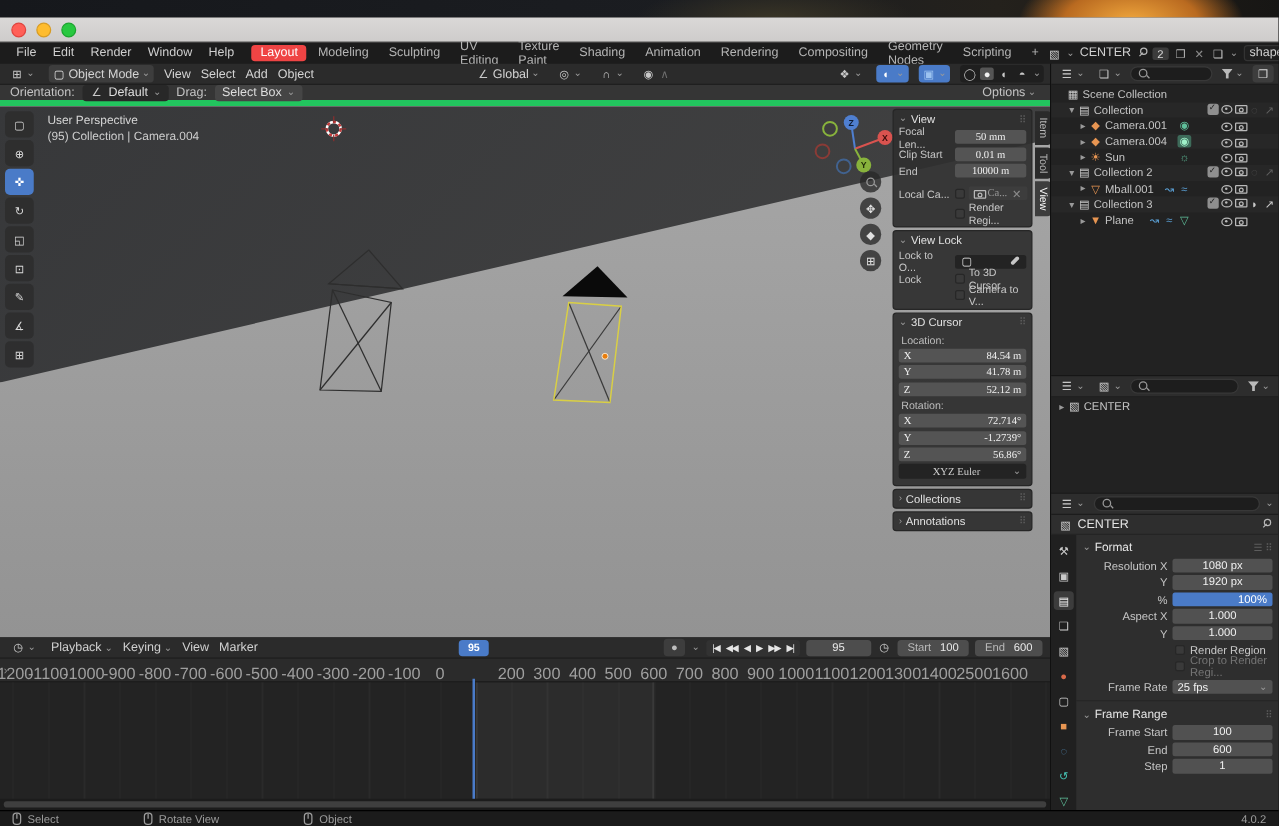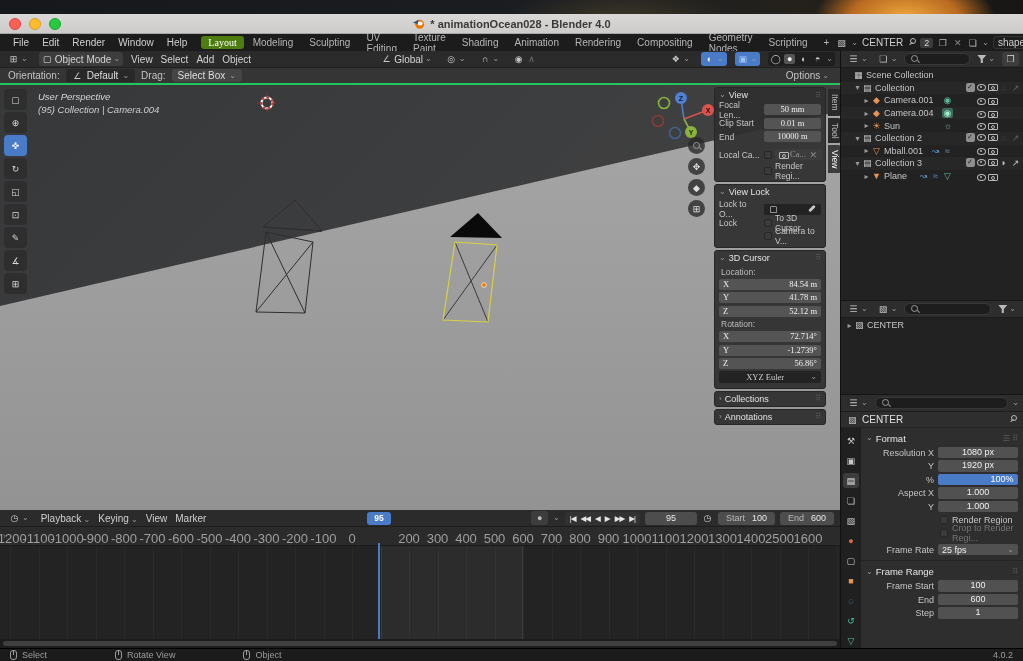--- a/index.html
+++ b/index.html
@@ -25,21 +25,21 @@
     font-weight:bold; color:#393939; display:flex; justify-content:center; align-items:center; gap:5px; }
   .blogo { width:13px; height:13px; display:inline-block; }
 
   
   .topbar { position:absolute; top:34px; left:0; right:0; height:17px; background:#1c1c1c;
     display:flex; align-items:center; font-size:10px; color:#cfcfcf; padding:0 6px; }
   .menus { display:flex; gap:13px; margin-left:7px; }
   .menus span { cursor:default; }
   .workspaces { display:flex; gap:2px; margin-left:14px; align-items:center; }
   .ws { padding:1px 7px; border-radius:3px; color:#b5b5b5; }
-  .ws.active { background:#4d7c0f; color:#ffffff;font-family:Liberation Serif, serif; }
+  .ws.active { background:#ef4444; color:#ffffff; }
   .top-right { margin-left:auto; display:flex; align-items:center; gap:4px; }
   .badge2 { background:#3c3c3c; border-radius:2px; padding:0 4px; font-size:9px; color:#d8d8d8; }
   .vl-field { background:#1f1f1f; border:1px solid #333; border-radius:3px; height:13px;
     display:flex; align-items:center; gap:4px; padding:0 4px; min-width:120px; }
 
   
   .main { position:absolute; top:51px; left:0; width:1023px; height:597px; display:flex; }
   .leftcol { width:841px; display:flex; flex-direction:column; border-right:1px solid #101010; }
   .rightcol { width:182px; display:flex; flex-direction:column; background:#232323; }
 
@@ -47,31 +47,31 @@
   .vp-header { height:17px; background:#2b2b2b; display:flex; align-items:center;
     font-size:10px; color:#d4d4d4; padding:0 5px; gap:8px; border-bottom:1px solid #1f1f1f; }
   .hgroup { display:flex; align-items:center; gap:8px; }
   .hbtn { display:flex; align-items:center; gap:2px; padding:0 3px; height:14px; border-radius:3px; }
   .hbtn.box { background:#3d3d3d; }
   .hbtn.blue { background:#4a7bc8; }
   .caret { font-size:8px; color:#9a9a9a; line-height:1; }
   .shade-group { display:flex; background:#1f1f1f; border-radius:3px; padding:0 2px; gap:3px; height:14px; align-items:center; }
   .shade-group .ricon.on { background:#555; border-radius:2px; }
   .vp-tools { height:17px; background:#353535; display:flex; align-items:center; gap:6px;
-    font-size:10px; color:#c3c3c3; padding:0 8px; border-bottom:2px solid #22c55e; }
+    font-size:10px; color:#c3c3c3; padding:0 8px; border-bottom:5px solid #22c55e; }
   .drop { background:#282828; border-radius:3px; height:13px; display:flex; align-items:center;
     gap:4px; padding:0 6px; color:#dedede; }
   .drop.lt { background:#454545; }
 
   
   .vp-canvas { position:relative; height:425px; background:linear-gradient(180deg,#a7a7a7,#939393); overflow:hidden; }
   .sky { position:absolute; inset:0; background:linear-gradient(135deg,#37383a,#454545);
     clip-path:polygon(0 0, 841px 0, 841px 26px, 0 221px); }
   .scene-svg { position:absolute; inset:0; }
-  .vp-text { position:absolute; left:38px; top:5px; font-size:9.5px; color:#d6d6d6; line-height:13px;font-style:italic; }
+  .vp-text { position:absolute; left:38px; top:5px; font-size:9.5px; color:#d6d6d6; line-height:13px; }
   .vp-text div:nth-child(2){ color:#cdcdcd; }
   .toolbar { position:absolute; left:4px; top:4px; display:flex; flex-direction:column; gap:2px; }
   .tbtn { width:23px; height:21px; background:#2c2c2ccc; border-radius:4px; display:flex;
     align-items:center; justify-content:center; font-size:11px; color:#d8d8d8; }
   .tbtn.active { background:#4a7bc8; color:#fff; }
   .navbtns { position:absolute; left:688px; top:52px; display:flex; flex-direction:column; gap:4px; }
   .navbtn { width:17px; height:17px; border-radius:50%; background:rgba(40,40,40,.78);
     display:flex; align-items:center; justify-content:center; font-size:9px; color:#e2e2e2; }
   .gizmo { position:absolute; left:648px; top:2px; }
 
@@ -207,28 +207,20 @@
 <div class="app">
 
   <div class="wallpaper"></div>
 
   <div class="titlebar">
     <div class="tl-lights">
       <span class="light r"></span>
       <span class="light y"></span>
       <span class="light g"></span>
     </div>
-    <div class="win-title">
-      <svg class="blogo" viewBox="0 0 16 16">
-        <circle cx="9.5" cy="9" r="5.5" fill="#ea7600"></circle>
-          <ellipse cx="10" cy="8" rx="3.2" ry="2.6" fill="#fff"></ellipse>
-        <path d="M1 7 L8 3.5 L7 8.5 Z" fill="#265787"></path>
-      </svg>
-      <span>* animationOcean028 - Blender 4.0</span>
-    </div>
   </div>
 
   <div class="topbar">
     <svg class="blogo" viewBox="0 0 16 16">
       <circle cx="9.5" cy="9" r="5.5" fill="#ea7600"></circle>
         <ellipse cx="10" cy="8" rx="3.2" ry="2.6" fill="#fff"></ellipse>
       <path d="M1 7 L8 3.5 L7 8.5 Z" fill="#265787"></path>
     </svg>
     <div class="menus">
 

